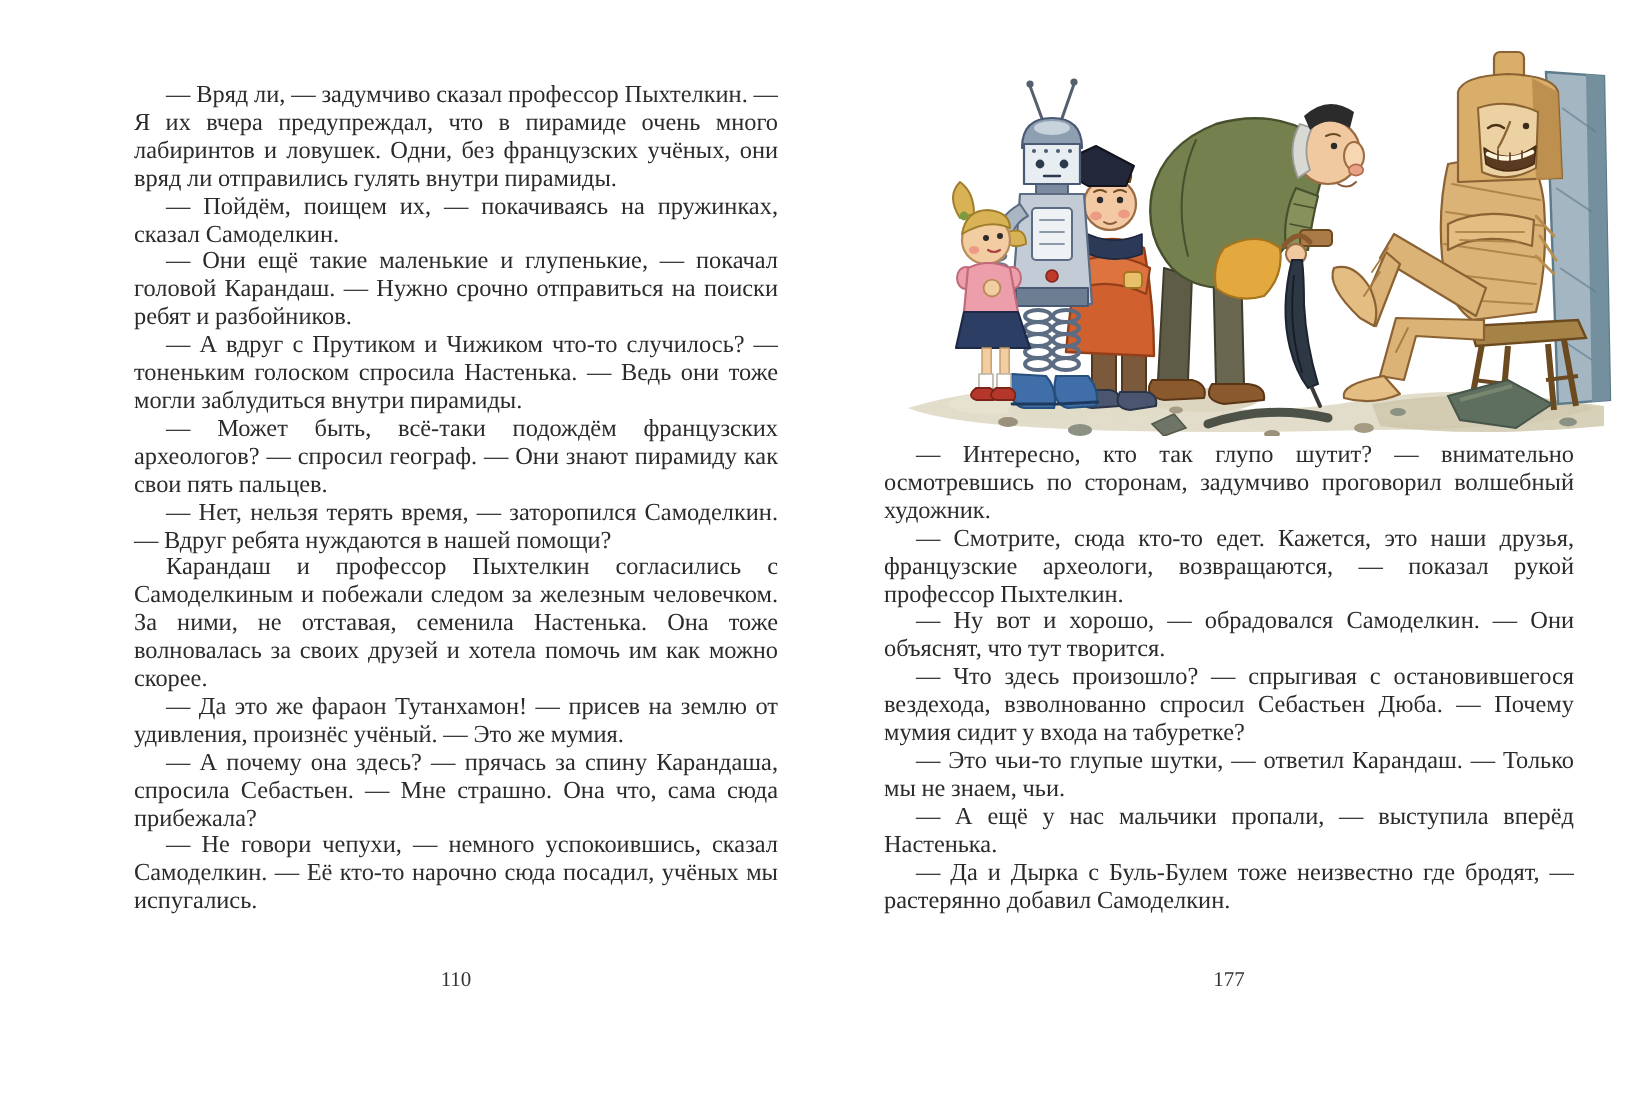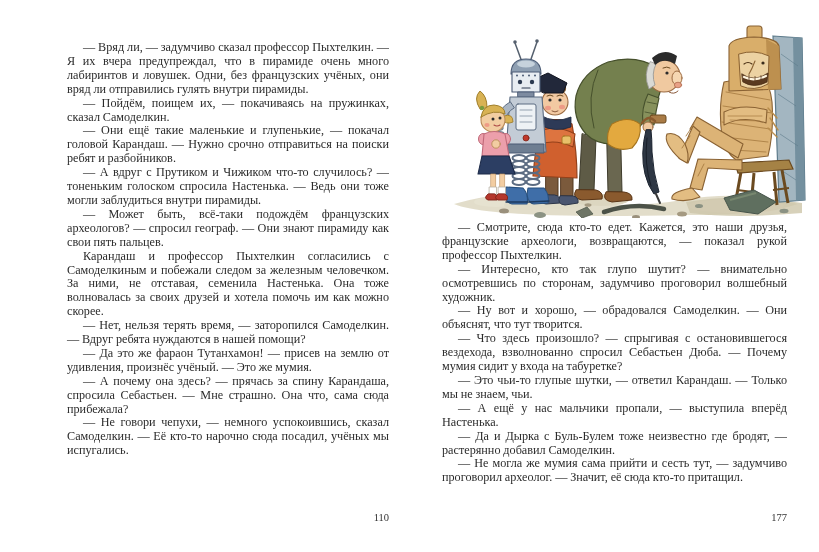--- a/index.html
+++ b/index.html
@@ -8,21 +8,21 @@
     font-family:Liberation Serif, serif;color:#2b2b2b;overflow:hidden;margin-left:12px;
   }
   .text-block{
     position:absolute;text-align:justify;font-size:12.2px;line-height:13.9px;
     hyphens:auto;-webkit-hyphens:auto;word-spacing:-0.2px;
   }
   .text-block p{margin:0;text-indent:16px;}
   #left-text{left:55px;top:41px;width:322px;}
   #right-text{left:430px;top:221px;width:345px;}
   .page-number{
-    position:absolute;top:512px;font-size:10.5px;text-align:right;color:#333;
+    position:absolute;top:485px;font-size:10.5px;text-align:center;color:#333;
   }
   #pn-left{left:55px;width:322px;}
   #pn-right{left:430px;width:345px;}
   .illustration{position:absolute;left:424px;top:12px;width:372px;height:206px;}
   .illustration svg{display:block;width:372px;height:206px;}
 </style>
 </head>
 <body>
 
 <div class="spread">
@@ -211,36 +211,35 @@
     </svg>
   </div>
 
   <section>
     <div id="left-text" class="text-block" lang="ru">
         <p>— Вряд ли, — задумчиво сказал профессор Пыхтелкин. — Я их вчера предупреждал, что в пирамиде очень много лабиринтов и ловушек. Одни, без французских учёных, они вряд ли отправились гулять внутри пирамиды.</p>
         <p>— Пойдём, поищем их, — покачиваясь на пружинках, сказал Самоделкин.</p>
         <p>— Они ещё такие маленькие и глупенькие, — покачал головой Карандаш. — Нужно срочно отправиться на поиски ребят и разбойников.</p>
         <p>— А вдруг с Прутиком и Чижиком что-то случилось? — тоненьким голоском спросила Настенька. — Ведь они тоже могли заблудиться внутри пирамиды.</p>
         <p>— Может быть, всё-таки подождём французских археологов? — спросил географ. — Они знают пирамиду как свои пять пальцев.</p>
+        <p>— Нет, нельзя терять время, — заторопился Самоделкин. — Вдруг ребята нуждаются в нашей помощи?</p>
         <p>Карандаш и профессор Пыхтелкин согласились с Самоделкиным и побежали следом за железным человечком. За ними, не отставая, семенила Настенька. Она тоже волновалась за своих друзей и хотела помочь им как можно скорее.</p>
-        <p>— Нет, нельзя терять время, — заторопился Самоделкин. — Вдруг ребята нуждаются в нашей помощи?</p>
         <p>— Да это же фараон Тутанхамон! — присев на землю от удивления, произнёс учёный. — Это же мумия.</p>
         <p>— А почему она здесь? — прячась за спину Карандаша, спросила Себастьен. — Мне страшно. Она что, сама сюда прибежала?</p>
         <p>— Не говори чепухи, — немного успокоившись, сказал Самоделкин. — Её кто-то нарочно сюда посадил, учёных мы испугались.</p>
       </div>
     <div id="pn-left" class="page-number">110</div>
   </section>
 
   <section>
     <div id="right-text" class="text-block" lang="ru">
+        <p>— Интересно, кто так глупо шутит? — внимательно осмотревшись по сторонам, задумчиво проговорил волшебный художник.</p>
         <p>— Смотрите, сюда кто-то едет. Кажется, это наши друзья, французские археологи, возвращаются, — показал рукой профессор Пыхтелкин.</p>
-        <p>— Интересно, кто так глупо шутит? — внимательно осмотревшись по сторонам, задумчиво проговорил волшебный художник.</p>
         <p>— Ну вот и хорошо, — обрадовался Самоделкин. — Они объяснят, что тут творится.</p>
         <p>— Что здесь произошло? — спрыгивая с остановившегося вездехода, взволнованно спросил Себастьен Дюба. — Почему мумия сидит у входа на табуретке?</p>
         <p>— Это чьи-то глупые шутки, — ответил Карандаш. — Только мы не знаем, чьи.</p>
         <p>— А ещё у нас мальчики пропали, — выступила вперёд Настенька.</p>
         <p>— Да и Дырка с Буль-Булем тоже неизвестно где бродят, — растерянно добавил Самоделкин.</p>
-        <p>— Не могла же мумия сама прийти и сесть тут, — задумчиво проговорил археолог. — Значит, её сюда кто-то притащил.</p>
       </div>
     <div id="pn-right" class="page-number">177</div>
   </section>
 
 </div>
 
 </body></html>

